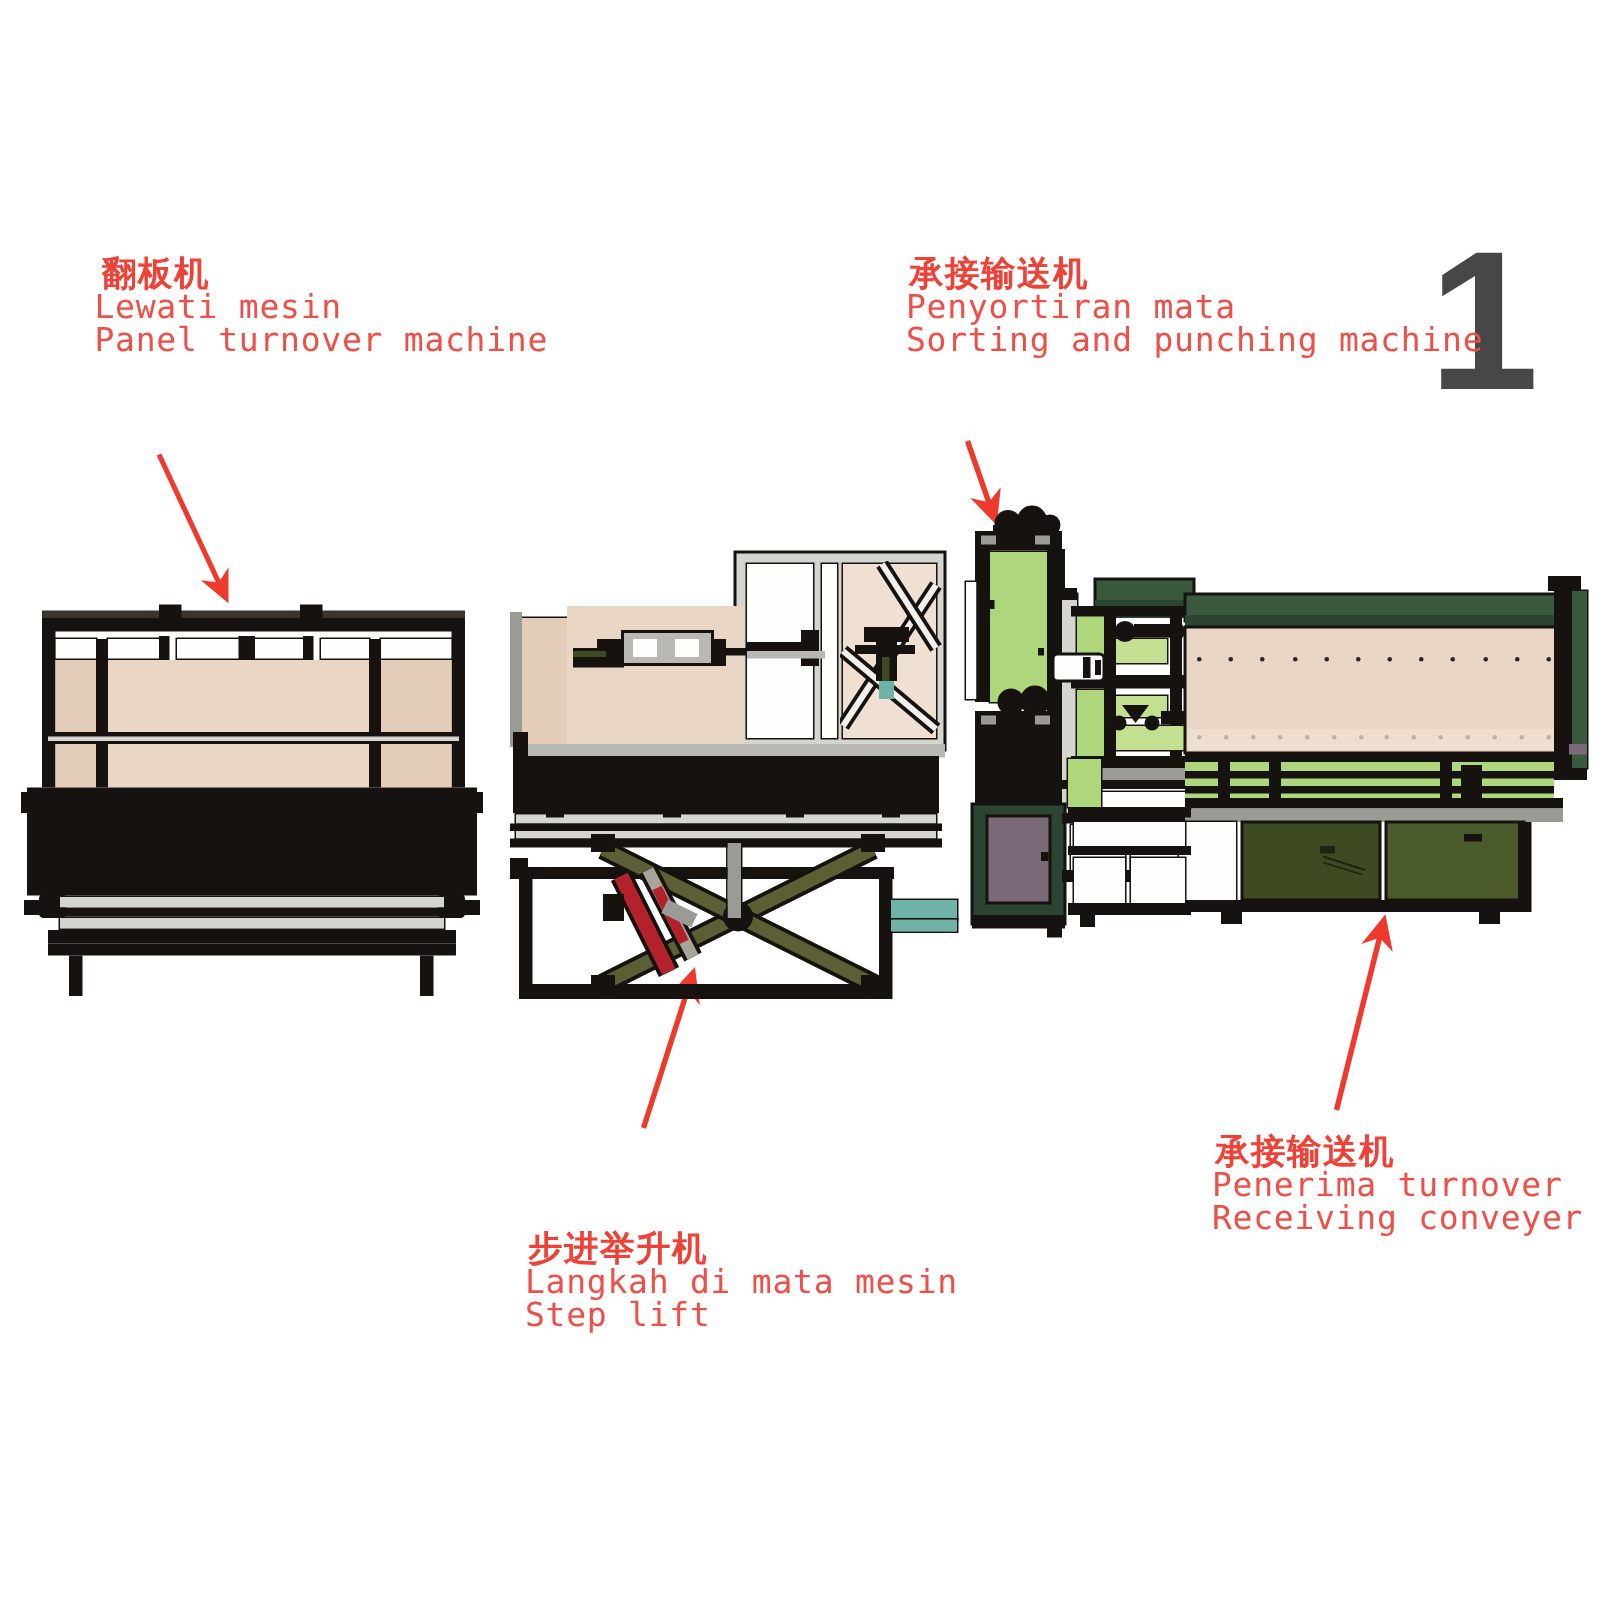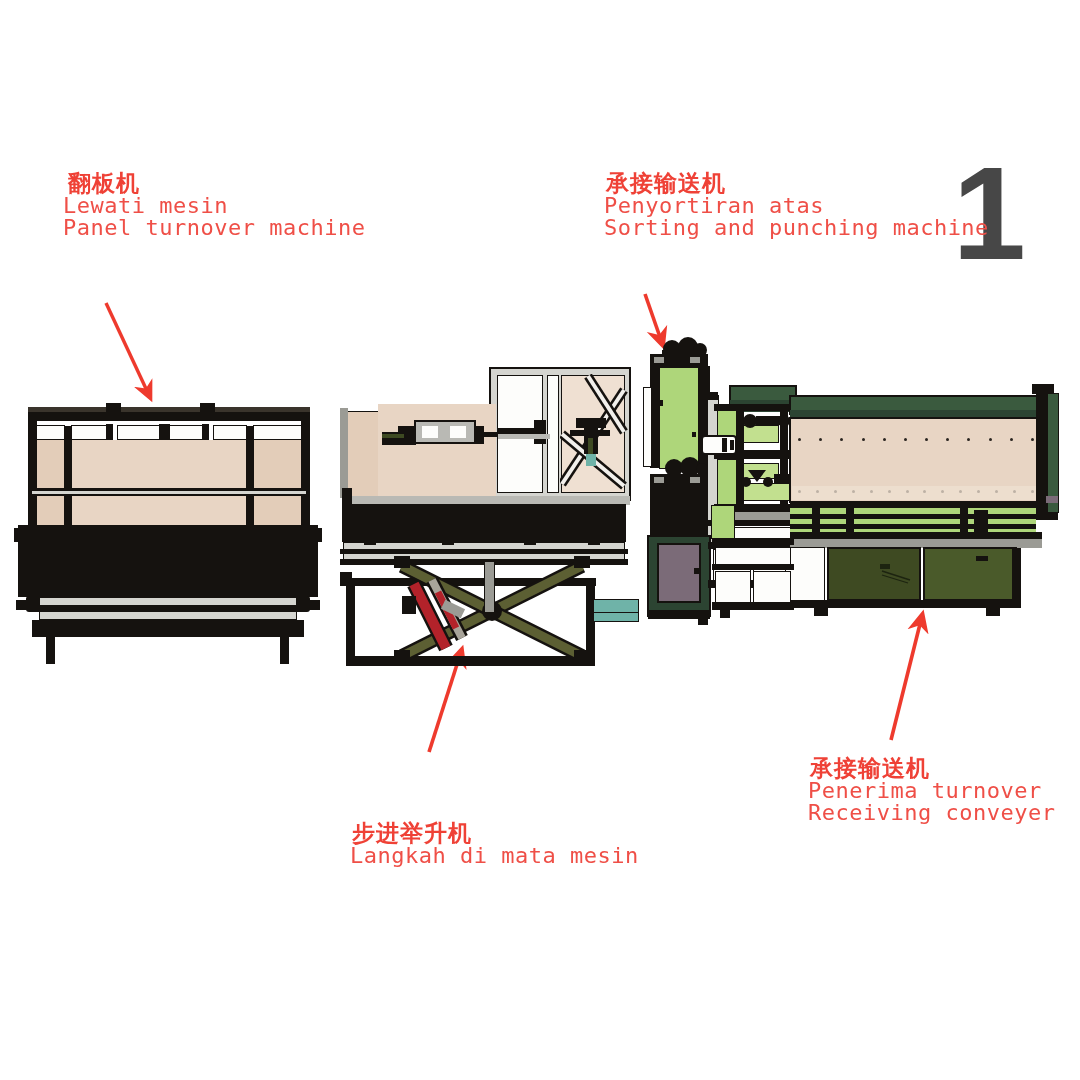--- a/index.html
+++ b/index.html
@@ -89,27 +89,28 @@
   <div id="page-num">1</div>
 
   <div class="label-block" style="left:68px; top:172px;">
     <div class="row r1 lbl-cn" style="color:#ef4136">翻板机</div>
     <div class="row r2 lbl-id" style="color:#ef4f47; margin-left:-5px;">Lewati mesin</div>
     <div class="row lbl-en" style="color:#ef4f47; margin-left:-5px;">Panel turnover machine</div>
   </div>
 
   <div class="label-block" style="left:606px; top:172px;">
     <div class="row r1 lbl-cn" style="color:#ef4136">承接输送机</div>
-    <div class="row r2 lbl-id" style="color:#ef4f47; margin-left:-2px;">Penyortiran atas</div>
+    <div class="row r2 lbl-id" style="color:#ef4f47; margin-left:-2px;">Penyortiran mata</div>
     <div class="row lbl-en" style="color:#ef4f47; margin-left:-2px;">Sorting and punching machine</div>
   </div>
 
   <div class="label-block" style="left:352px; top:782px;margin-top:40px;">
     <div class="row r1 lbl-cn" style="color:#ef4136">步进举升机</div>
     <div class="row r2 lbl-id" style="color:#ef4f47; margin-left:-2px;">Langkah di mata mesin</div>
+    <div class="row lbl-en" style="color:#ef4f47; margin-left:-2px;">Step lift</div>
   </div>
 
   <div class="label-block" style="left:810px; top:757px;">
     <div class="row r1 lbl-cn" style="color:#ef4136">承接输送机</div>
     <div class="row r2 lbl-id" style="color:#ef4f47; margin-left:-2px;">Penerima turnover</div>
     <div class="row lbl-en" style="color:#ef4f47; margin-left:-2px;">Receiving conveyer</div>
   </div>
 
   <svg class="arrow-svg" style="left:0; top:0; width:1080px; height:1080px;">
     <defs>

